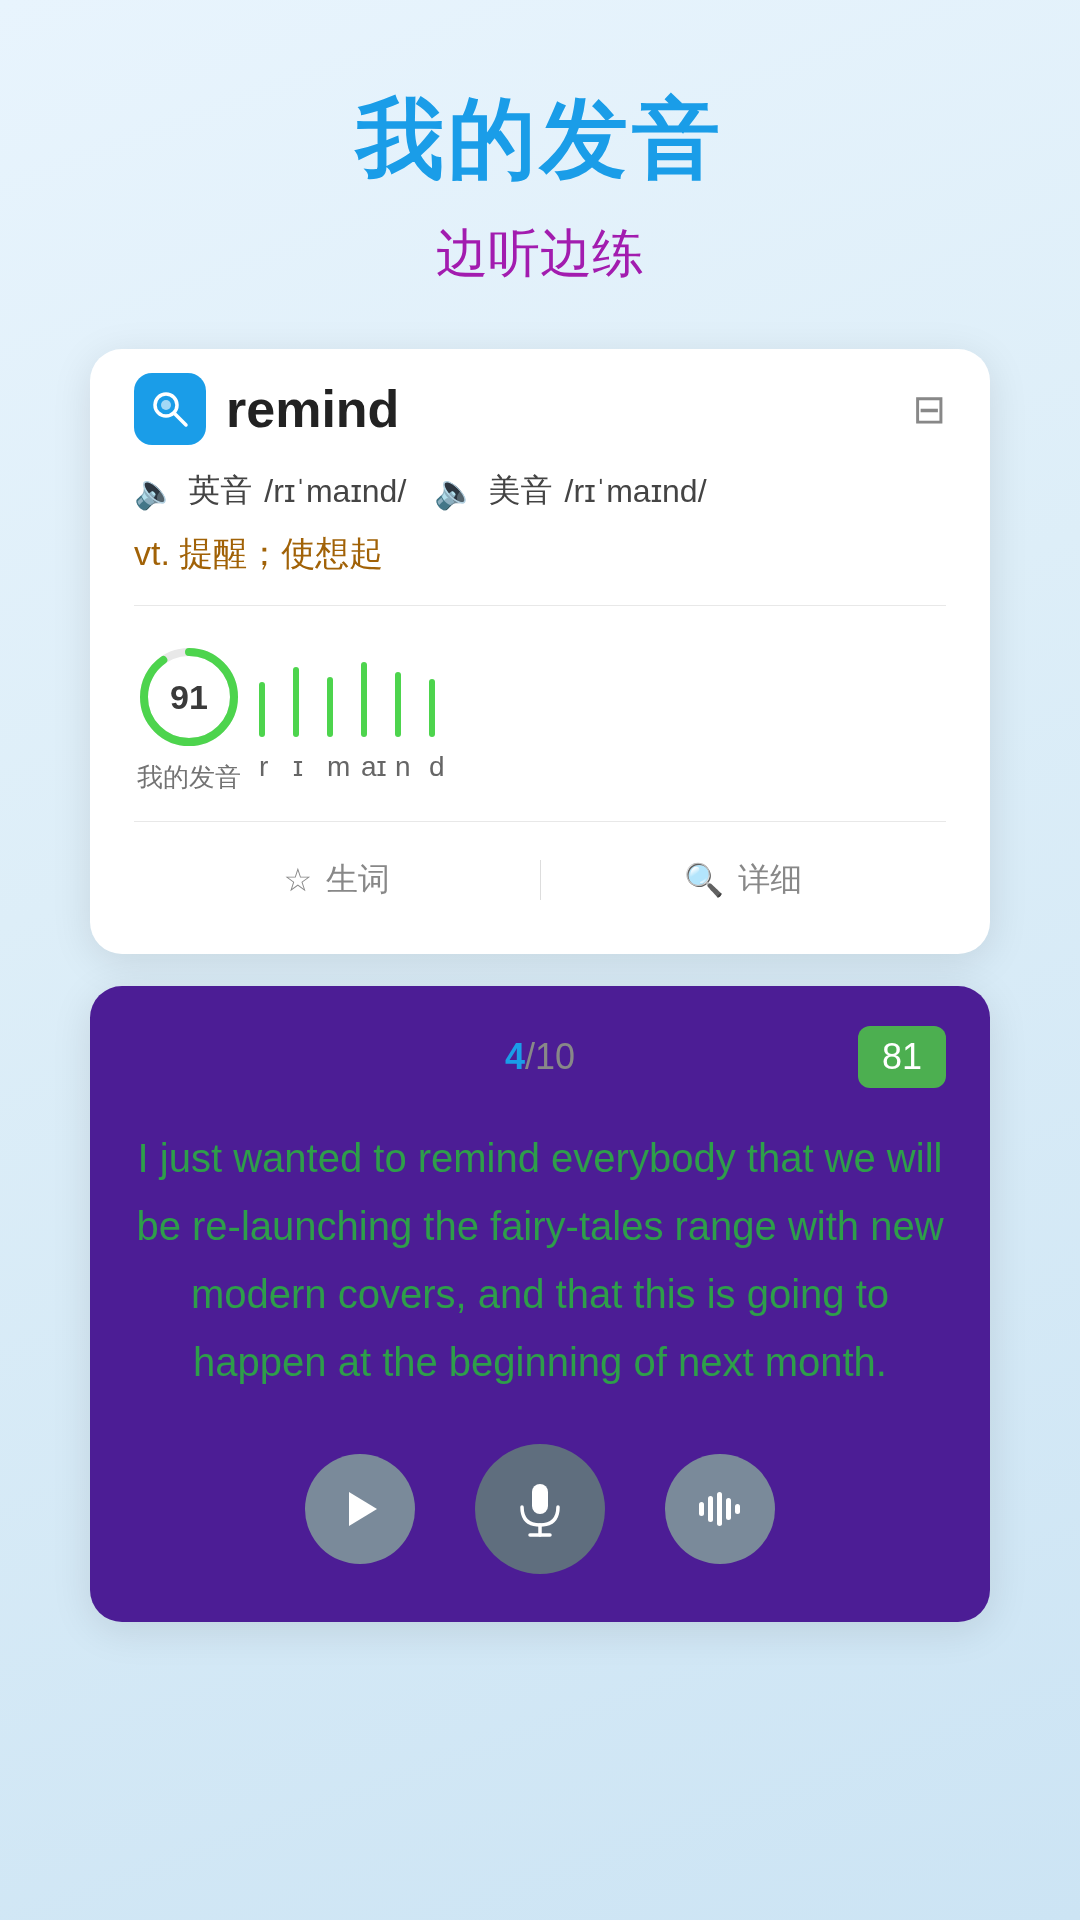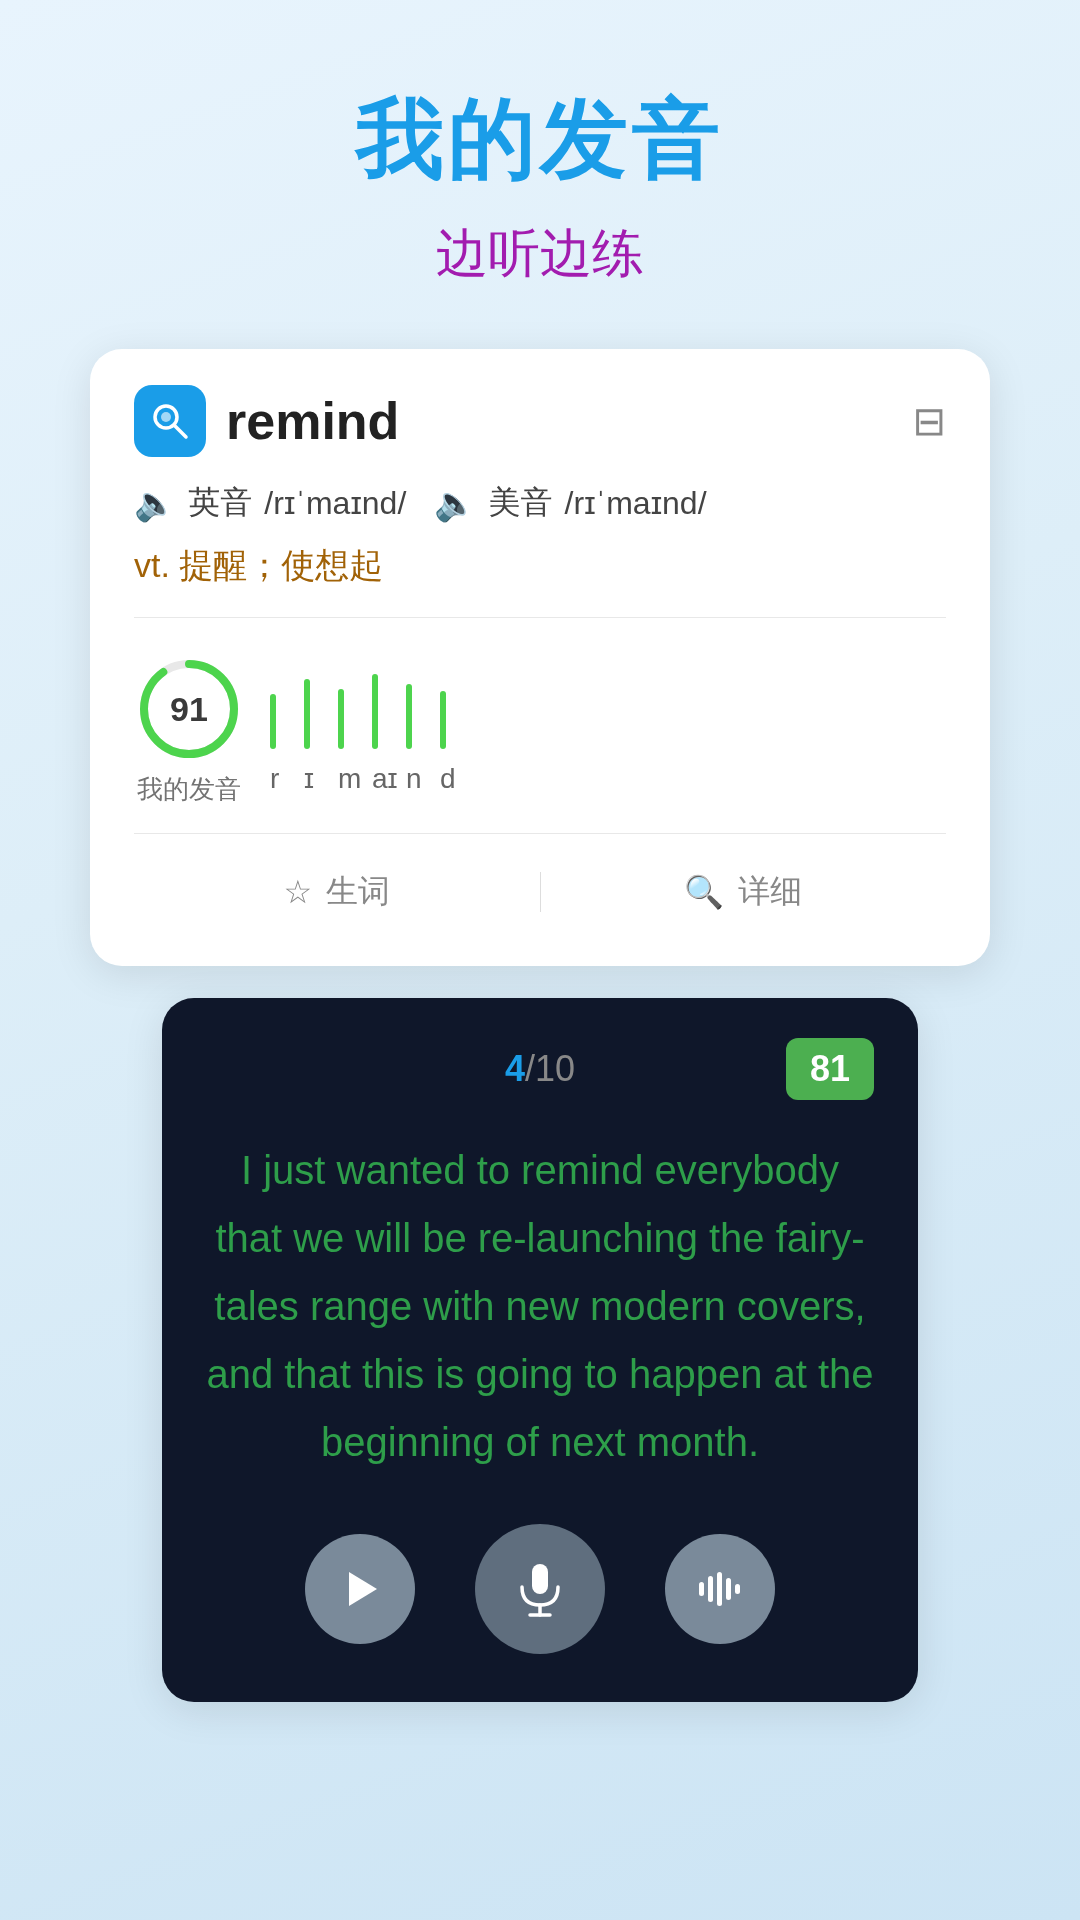--- a/index.html
+++ b/index.html
@@ -28,21 +28,21 @@
       color: #a21caf;
       font-weight: 400;
       margin-bottom: 60px;
     }
 
     
     .dict-card {
       width: 900px;
       background: #fff;
       border-radius: 32px;
-      padding: 36px 44px 36px;
+      padding: 24px 44px 36px;
       box-shadow: 0 8px 40px rgba(0,0,0,0.10);
       margin-bottom: 32px;
     }
 
     .dict-card-header {
       display: flex;
       align-items: center;
       justify-content: space-between;
       margin-bottom: 24px;
     }
@@ -108,21 +108,21 @@
     .divider {
       height: 1px;
       background: #e8e8e8;
       margin: 16px 0;
     }
 
     
     .pronunciation-section {
       display: flex;
       align-items: center;
-      gap: 26px;
+      gap: 15px;
       padding: 20px 0 10px;
     }
 
     .score-circle {
       position: relative;
       width: 110px;
       height: 110px;
       flex-shrink: 0;
     }
 
@@ -219,22 +219,22 @@
     }
 
     .footer-divider {
       width: 1px;
       height: 40px;
       background: #ddd;
     }
 
     
     .practice-card {
-      width: 756px;
-      background: #0f172a;
+      width: 900px;
+      background: #4c1d95;
       border-radius: 32px;
       padding: 40px 44px 48px;
       box-shadow: 0 8px 40px rgba(0,0,0,0.10);
     }
 
     .progress-row {
       display: flex;
       align-items: center;
       justify-content: space-between;
       margin-bottom: 36px;
@@ -249,21 +249,21 @@
 
     .progress-text .current {
       color: #1a9de8;
       font-weight: 600;
     }
 
     .score-badge {
       background: #4caf50;
       color: #fff;
       font-size: 36px;
-      font-weight: 700;
+      font-weight: 400;
       padding: 10px 24px;
       border-radius: 12px;
     }
 
     .reading-text {
       font-size: 40px;
       line-height: 1.7;
       color: #2e9e4a;
       font-weight: 400;
       text-align: center;

